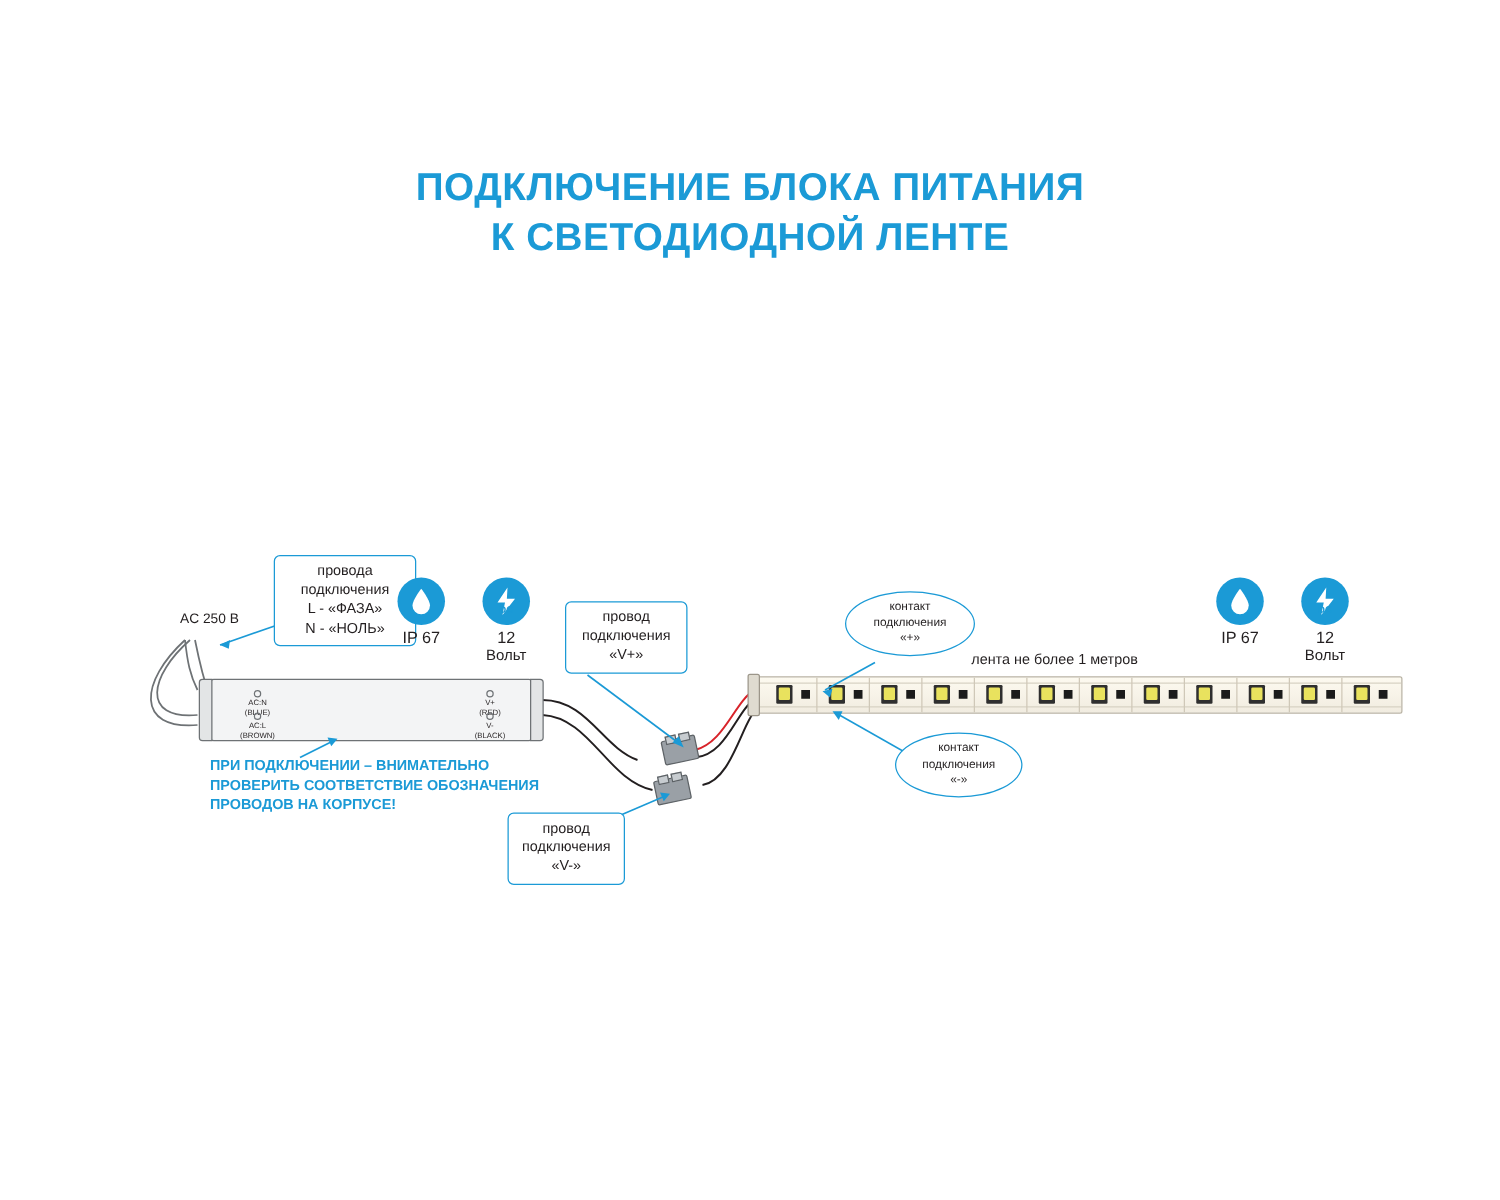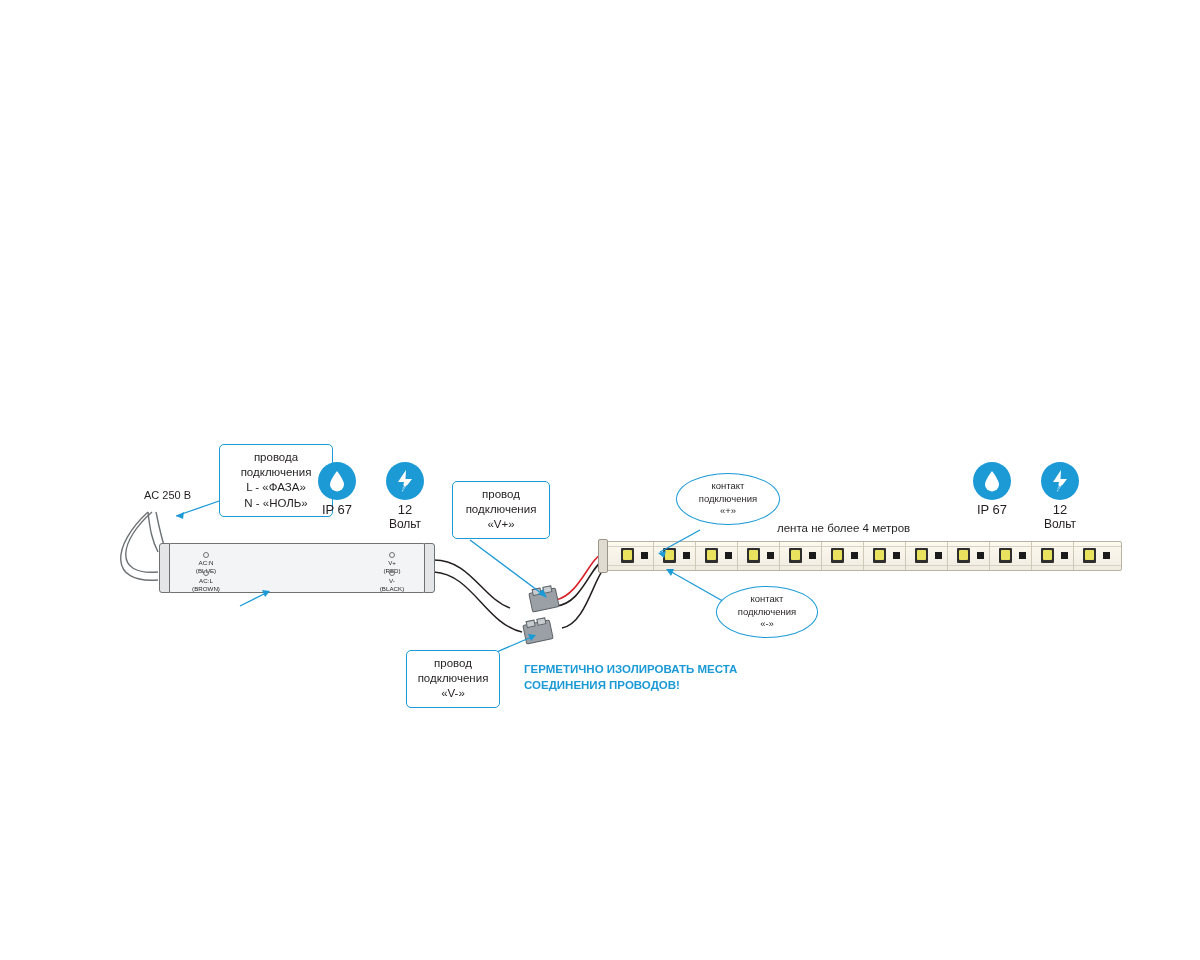--- a/index.html
+++ b/index.html
@@ -261,20 +261,24 @@
     height: 960px;
     z-index: 5;
     pointer-events: none;
   }
 </style>
 </head>
 <body>
 
 <div class="stage">
 
+  <div class="title">
+    <span>ПОДКЛЮЧЕНИЕ БЛОКА ПИТАНИЯ</span>
+    <span class="l2">К СВЕТОДИОДНОЙ ЛЕНТЕ</span>
+  </div>
 
   <svg class="wires" viewBox="0 0 1200 960">
 
     <path d="M148 512 C 150 530, 152 540, 158 552" fill="none" stroke="#6e7275" stroke-width="1.4"></path>
     <path d="M156 512 C 160 532, 163 544, 168 558" fill="none" stroke="#6e7275" stroke-width="1.4"></path>
     <path d="M152 512 C 120 540, 112 576, 158 572" fill="none" stroke="#6e7275" stroke-width="1.4"></path>
     <path d="M148 512 C 112 545, 108 584, 158 580" fill="none" stroke="#6e7275" stroke-width="1.4"></path>
 
     <path d="M434 560 C 470 560, 482 598, 510 608" fill="none" stroke="#231f20" stroke-width="1.5"></path>
     <path d="M434 572 C 472 574, 486 624, 522 632" fill="none" stroke="#231f20" stroke-width="1.5"></path>
@@ -392,26 +396,27 @@
   </div>
 
   <div class="ellipse" style="left:716px; top:586px; width:102px; height:52px;">
     <span style="white-space:pre-line;">контакт
 подключения
 «-»</span>
   </div>
 
   <div class="plain-label" style="left:144px; top:489px;">AC 250 В</div>
 
-  <div class="plain-label" style="left:777px; top:522px; font-size:11.5px;">лента не более 4 метров</div>
-
-
-
-  <div class="blue-note" style="left:524px; top:662px; white-space:pre-line;">ГЕРМЕТИЧНО ИЗОЛИРОВАТЬ МЕСТА
-СОЕДИНЕНИЯ ПРОВОДОВ!</div>
+  <div class="plain-label" style="left:777px; top:522px; font-size:11.5px;">лента не более 1 метров</div>
+
+  <div class="blue-note" style="left:168px; top:606px; white-space:pre-line;">ПРИ ПОДКЛЮЧЕНИИ – ВНИМАТЕЛЬНО
+ПРОВЕРИТЬ СООТВЕТСТВИЕ ОБОЗНАЧЕНИЯ
+ПРОВОДОВ НА КОРПУСЕ!</div>
+
+
 
   <div class="badges" style="left:310px; top:462px;">
     <div class="badge-col">
       <div class="badge-circle">
         <svg width="20" height="24" viewBox="0 0 20 24" aria-hidden="true">
           <path d="M10 2 C10 2 3 11 3 15.4 A7 7 0 0 0 17 15.4 C17 11 10 2 10 2 Z" fill="#ffffff"></path>
         </svg>
       </div>
       <div class="badge-text">IP 67</div>
     </div>

